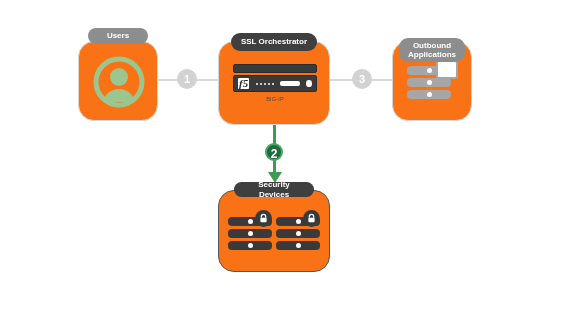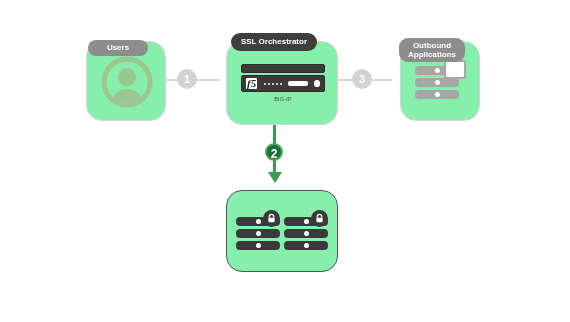--- a/index.html
+++ b/index.html
@@ -62,22 +62,21 @@
     line-height: 18px;
     font-size: 12px;
     box-sizing: border-box;
   }
 
   
   .node {
     position: absolute;
     box-sizing: border-box;
     border-radius: 16px;
-    background: #86efac;
-    margin-left: 8px;
+    background: #f97316;
   }
   .node.light {
     border: 1.5px solid #d5d5d5;
   }
   .node.dark {
     border: 1.5px solid #555555;
   }
 
   
   .pill {
@@ -249,21 +248,21 @@
 
   <div class="node light" style="left:78px; top:41px; width:80px; height:80px;">
     <div class="avatar" style="left:12px; top:12px;">
       <svg width="56" height="56" viewBox="0 0 56 56">
         <circle cx="28" cy="28" r="23" fill="none" stroke="#9cc68f" stroke-width="5"></circle>
         <circle cx="28" cy="23" r="9" fill="#9cc68f"></circle>
         <path d="M13 48 a15 13 0 0 1 30 0 z" fill="#9cc68f"></path>
       </svg>
     </div>
   </div>
-  <div class="pill gray" style="left:88px; top:40px; width:60px; height:16px;">Users</div>
+  <div class="pill gray" style="left:88px; top:28px; width:60px; height:16px;">Users</div>
 
   <div class="node light" style="left:218px; top:41px; width:112px; height:84px;">
     <div class="device" style="left:14px; top:22px;">
       <div class="unit-top"></div>
       <div class="unit-main">
         <span class="f5-logo">f5</span>
         <span class="leds">
           <i></i>
             <i></i>
             <i></i>
@@ -326,14 +325,15 @@
           <span class="dot"></span>
         </div>
     </div>
     <div class="lock-badge" style="left:84px; top:19px;">
       <svg width="11" height="11" viewBox="0 0 12 12">
         <path d="M3.6 5.2 V3.9 a2.4 2.4 0 0 1 4.8 0 V5.2" fill="none" stroke="#ffffff" stroke-width="1.4"></path>
         <rect x="2.6" y="5.1" width="6.8" height="5" rx="1" fill="#ffffff"></rect>
       </svg>
     </div>
   </div>
+  <div class="pill dark" style="left:234px; top:182px; width:80px; height:15px;">Security Devices</div>
 
 </div>
 
 </body></html>

